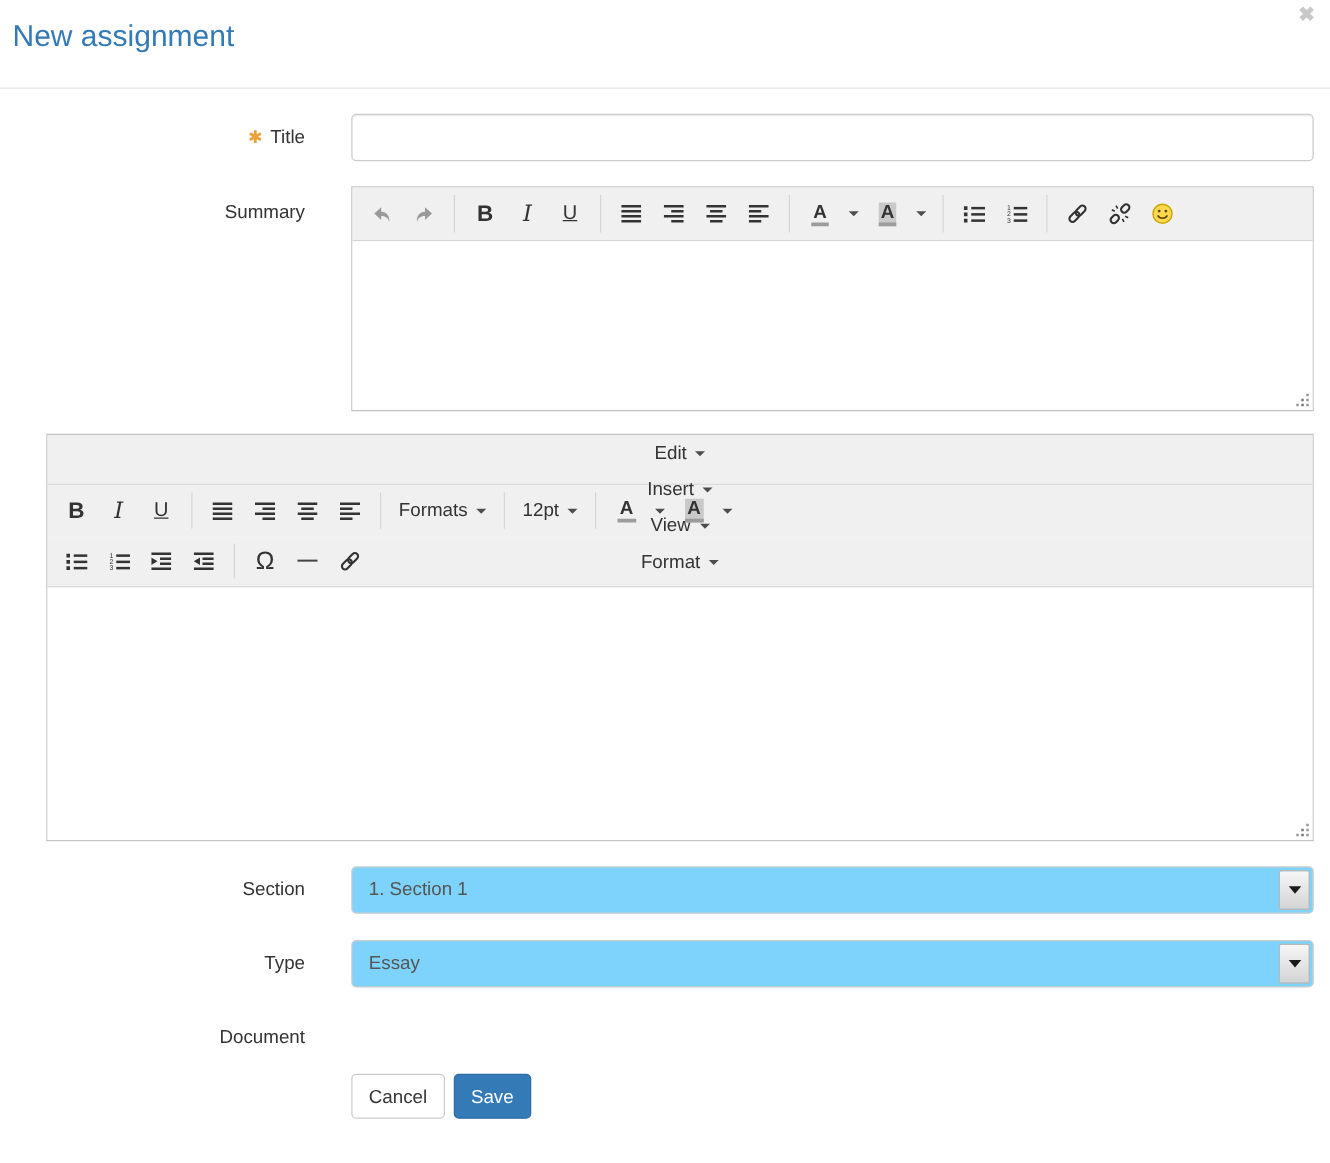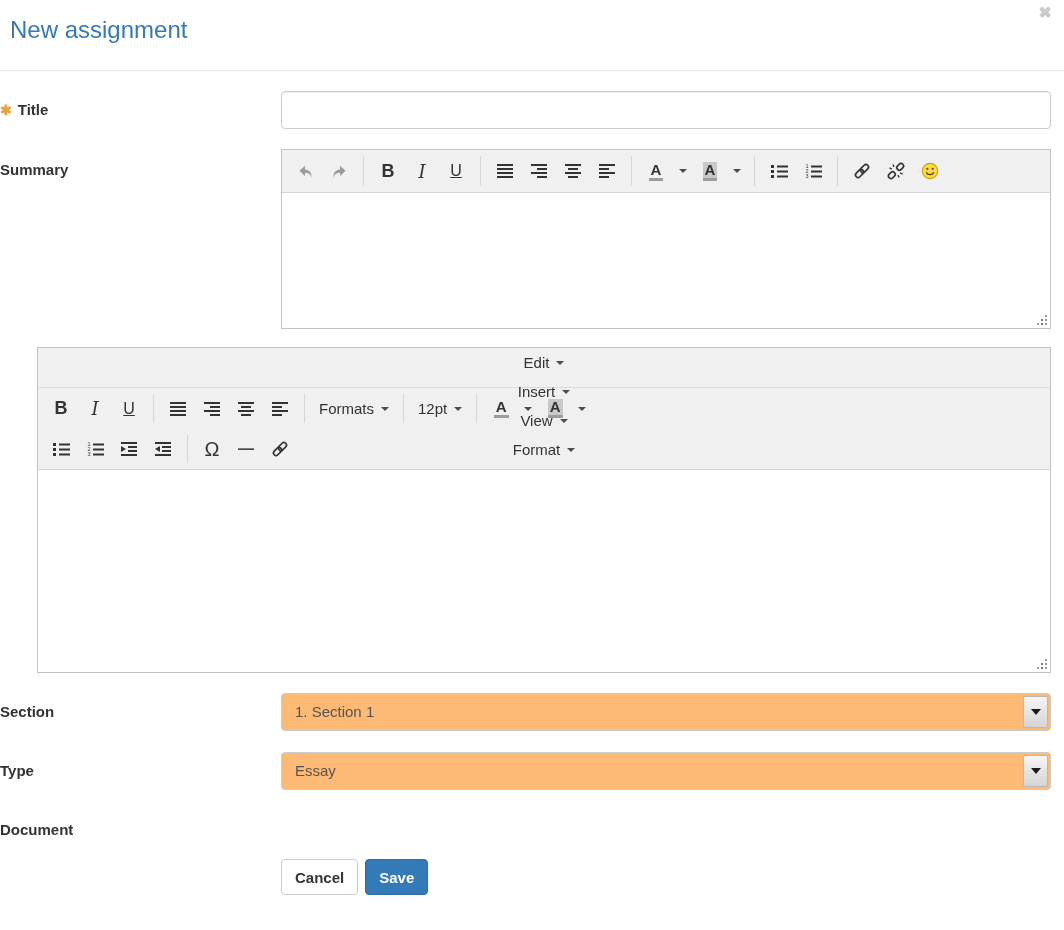--- a/index.html
+++ b/index.html
@@ -8,21 +8,21 @@
 
   
   .modal-header { position: relative; height: 71px; border-bottom: 1px solid #e5e5e5; padding: 16px 10px 0 10px; }
   .modal-title { font-size: 24px; font-weight: 400; color: #337ab7; }
   .close-x { position: absolute; top: 5px; right: 12px; font-size: 16px; font-weight: bold;
     color: #c9c9c9; cursor: pointer; line-height: 1; }
 
   
   .modal-body { padding: 20px 13px 0 0; }
   .form-row { display: flex; margin-bottom: 20px; }
-  .form-label { width: 244px; flex: 0 0 244px; text-align: left; font-weight: bold;
+  .form-label { width: 244px; flex: 0 0 244px; text-align: right; font-weight: normal;
     font-size: 15px; color: #333; padding-top: 10px; }
   .form-label.lbl-top { padding-top: 12px; }
   .req-mark { color: #e9a13b; font-size: 14px; margin-right: 6px; }
   .control { flex: 1; margin-left: 37px; min-width: 0; }
 
   .text-input { width: 100%; height: 38px; border: 1px solid #ccc; border-radius: 4px;
     padding: 6px 12px; font-size: 15px; font-family: inherit; color: #555;
     box-shadow: inset 0 1px 1px rgba(0,0,0,.075); outline: none; }
   .text-input::placeholder { color: #9a9a9a; }
 
@@ -54,39 +54,39 @@
     border-bottom: 3px solid #9c9c9c; padding: 0 2px 1px 2px; }
   .backcolor-chip { background: #c9c9c9; }
   .dd-label { font-size: 15px; color: #333; }
   .editor-content { position: relative; background: #fff; }
   .summary-content { height: 135px; }
   .assignment-content { height: 202px; }
   .grip { position: absolute; right: 2px; bottom: 2px; }
 
   
   .select-box { position: relative; width: 100%; height: 38px; border: 1px solid #ccc;
-    border-radius: 4px; background: #fdba74; cursor: pointer; }
+    border-radius: 4px; background: #7dd3fc; cursor: pointer; }
   .select-value { position: absolute; left: 13px; top: 9px; font-size: 15px; color: #555; }
   .select-arrow { position: absolute; top: 2px; right: 2px; bottom: 2px; width: 25px;
     background: linear-gradient(#f6f6f6, #d4d4d4); border: 1px solid #b8b8b8; border-radius: 2px;
     display: flex; align-items: center; justify-content: center; }
   .select-arrow .tri { width: 0; height: 0; border-left: 5px solid transparent;
     border-right: 5px solid transparent; border-top: 6px solid #1a1a1a; }
 
   
   .input-group { display: flex; width: 100%; }
   .input-group .text-input { border-top-right-radius: 0; border-bottom-right-radius: 0; }
   .upload-btn { width: 46px; height: 38px; margin-left: -1px; background: #f5f5f5;
     border: 1px solid #ccc; border-radius: 0 4px 4px 0; display: flex; align-items: center;
     justify-content: center; cursor: pointer; }
 
   
   .actions-row { margin-left: 281px; display: flex; }
   .btn { height: 36px; padding: 0 13px; font-size: 15px; font-family: inherit;
-    border-radius: 4px; cursor: pointer; font-weight: bold; }
+    border-radius: 4px; cursor: pointer; }
   .btn-default { background: #fff; border: 1px solid #ccc; color: #333; }
   .btn-primary { background: #337ab7; border: 1px solid #2e6da4; color: #ffffff; margin-left: 7px; }
 </style>
 </head>
 <body>
 
 <div>
 
   <div class="modal-header">
     <h1 class="modal-title">New assignment</h1>

